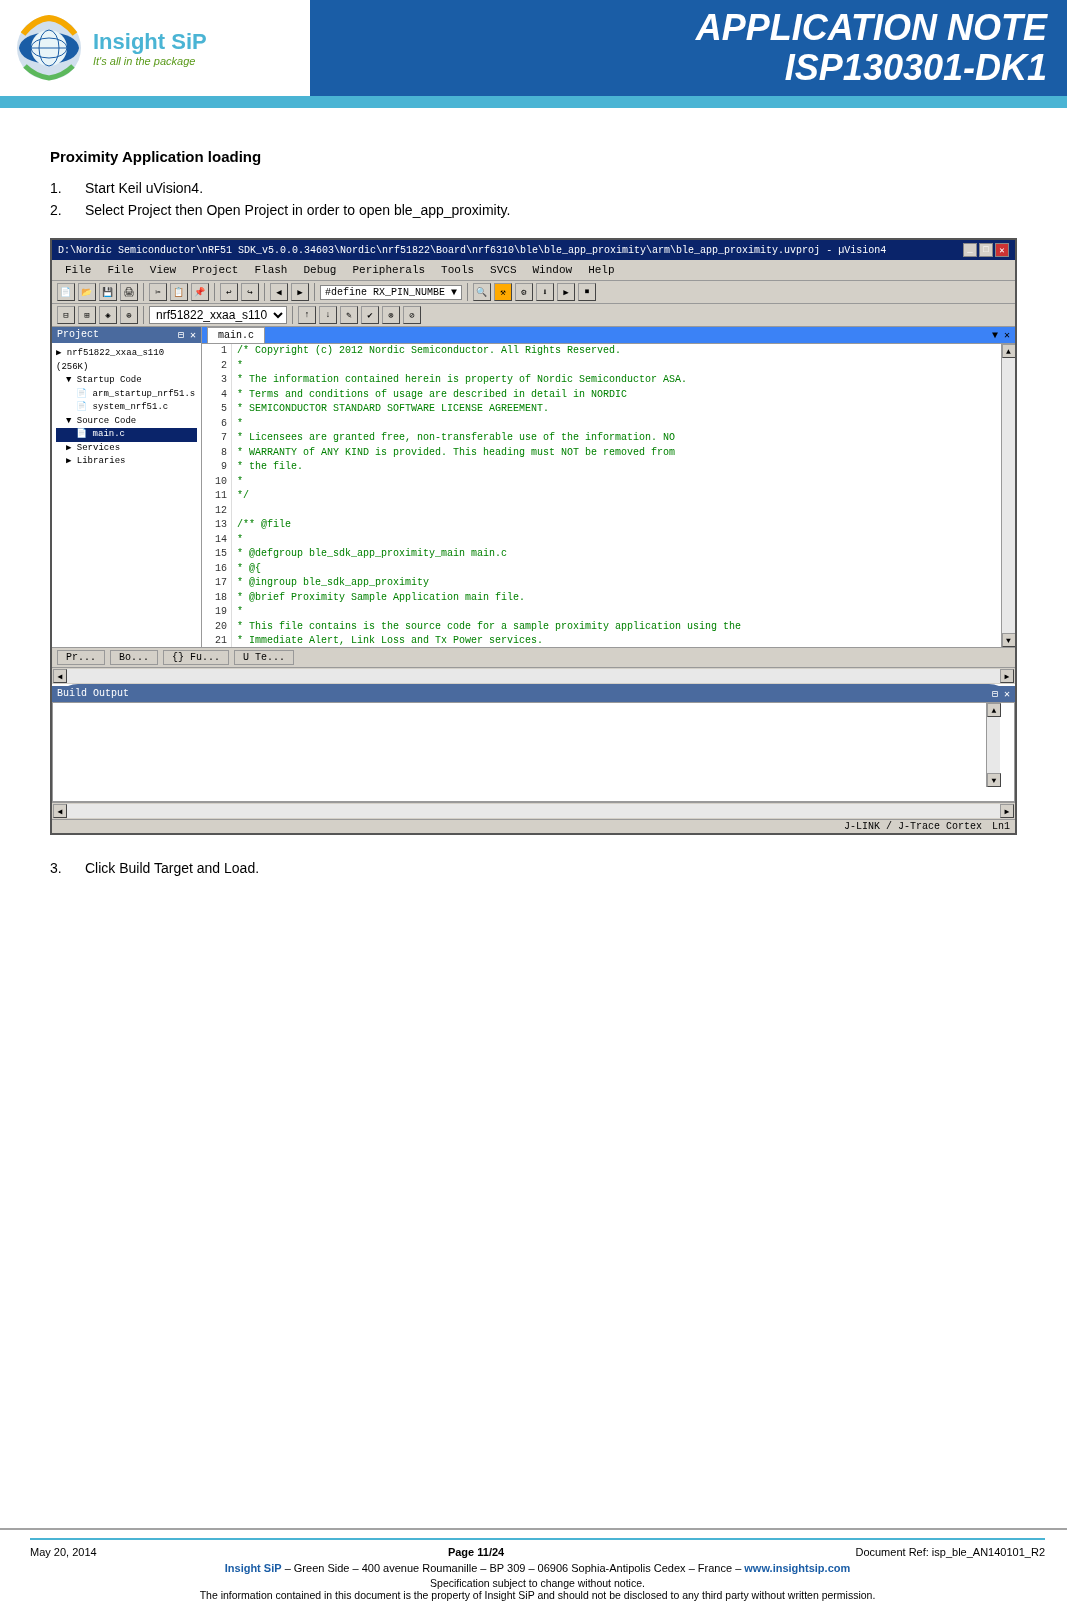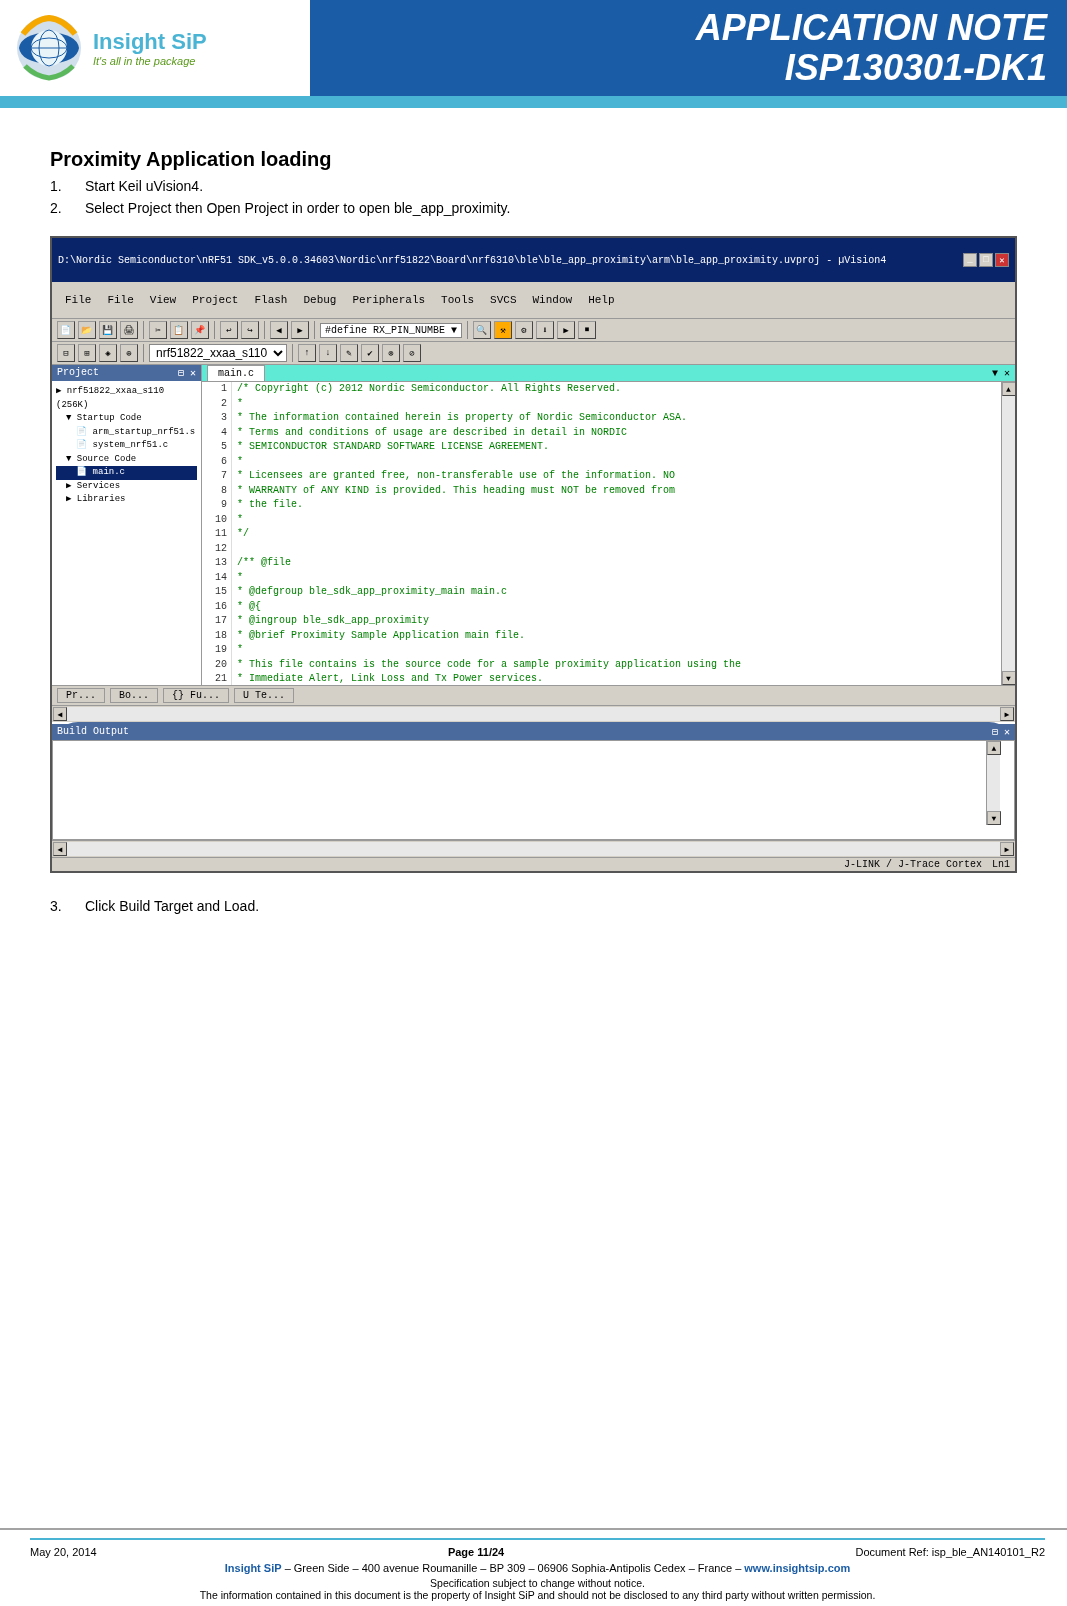--- a/index.html
+++ b/index.html
@@ -74,23 +74,23 @@
       background: #4ab4d4;
       width: 100%;
     }
 
     
     .content {
       padding: 30px 50px;
     }
 
     .section-title {
-      font-size: 20px;
+      font-size: 15px;
       font-weight: bold;
-      margin-bottom: 7px;
+      margin-bottom: 15px;
       margin-top: 10px;
     }
 
     .steps-list {
       list-style: none;
       margin-bottom: 20px;
     }
     .steps-list li {
       display: flex;
       gap: 10px;
@@ -107,21 +107,21 @@
       border: 2px solid #555;
       margin: 15px 0 25px 0;
       background: #fff;
       font-family: 'Courier New', monospace;
     }
 
     .ide-titlebar {
       background: #0a246a;
       color: #fff;
       font-size: 10px;
-      padding: 15px 6px;
+      padding: 3px 6px;
       display: flex;
       justify-content: space-between;
       align-items: center;
     }
     .ide-titlebar-buttons {
       display: flex;
       gap: 2px;
     }
     .ide-tb-btn {
       width: 14px;
@@ -133,21 +133,21 @@
       align-items: center;
       justify-content: center;
       cursor: pointer;
     }
 
     .ide-menubar {
       background: #d4d0c8;
       border-bottom: 1px solid #999;
       display: flex;
       gap: 0;
-      padding: 10px 5px;
+      padding: 2px 5px;
       font-size: 11px;
     }
     .ide-menu-item {
       padding: 2px 8px;
       cursor: pointer;
     }
 
     .ide-toolbar {
       background: #d4d0c8;
       border-bottom: 1px solid #999;
@@ -226,21 +226,21 @@
     
     .ide-editor-area {
       flex: 1;
       background: #fff;
       overflow: hidden;
       position: relative;
       display: flex;
       flex-direction: column;
     }
     .ide-editor-tab {
-      background: #5eead4;
+      background: #3b82f6;
       border-bottom: 1px solid #999;
       display: flex;
       align-items: center;
       justify-content: space-between;
       padding: 0 5px;
     }
     .ide-tab-item {
       background: #fff;
       border: 1px solid #999;
       border-bottom: none;

